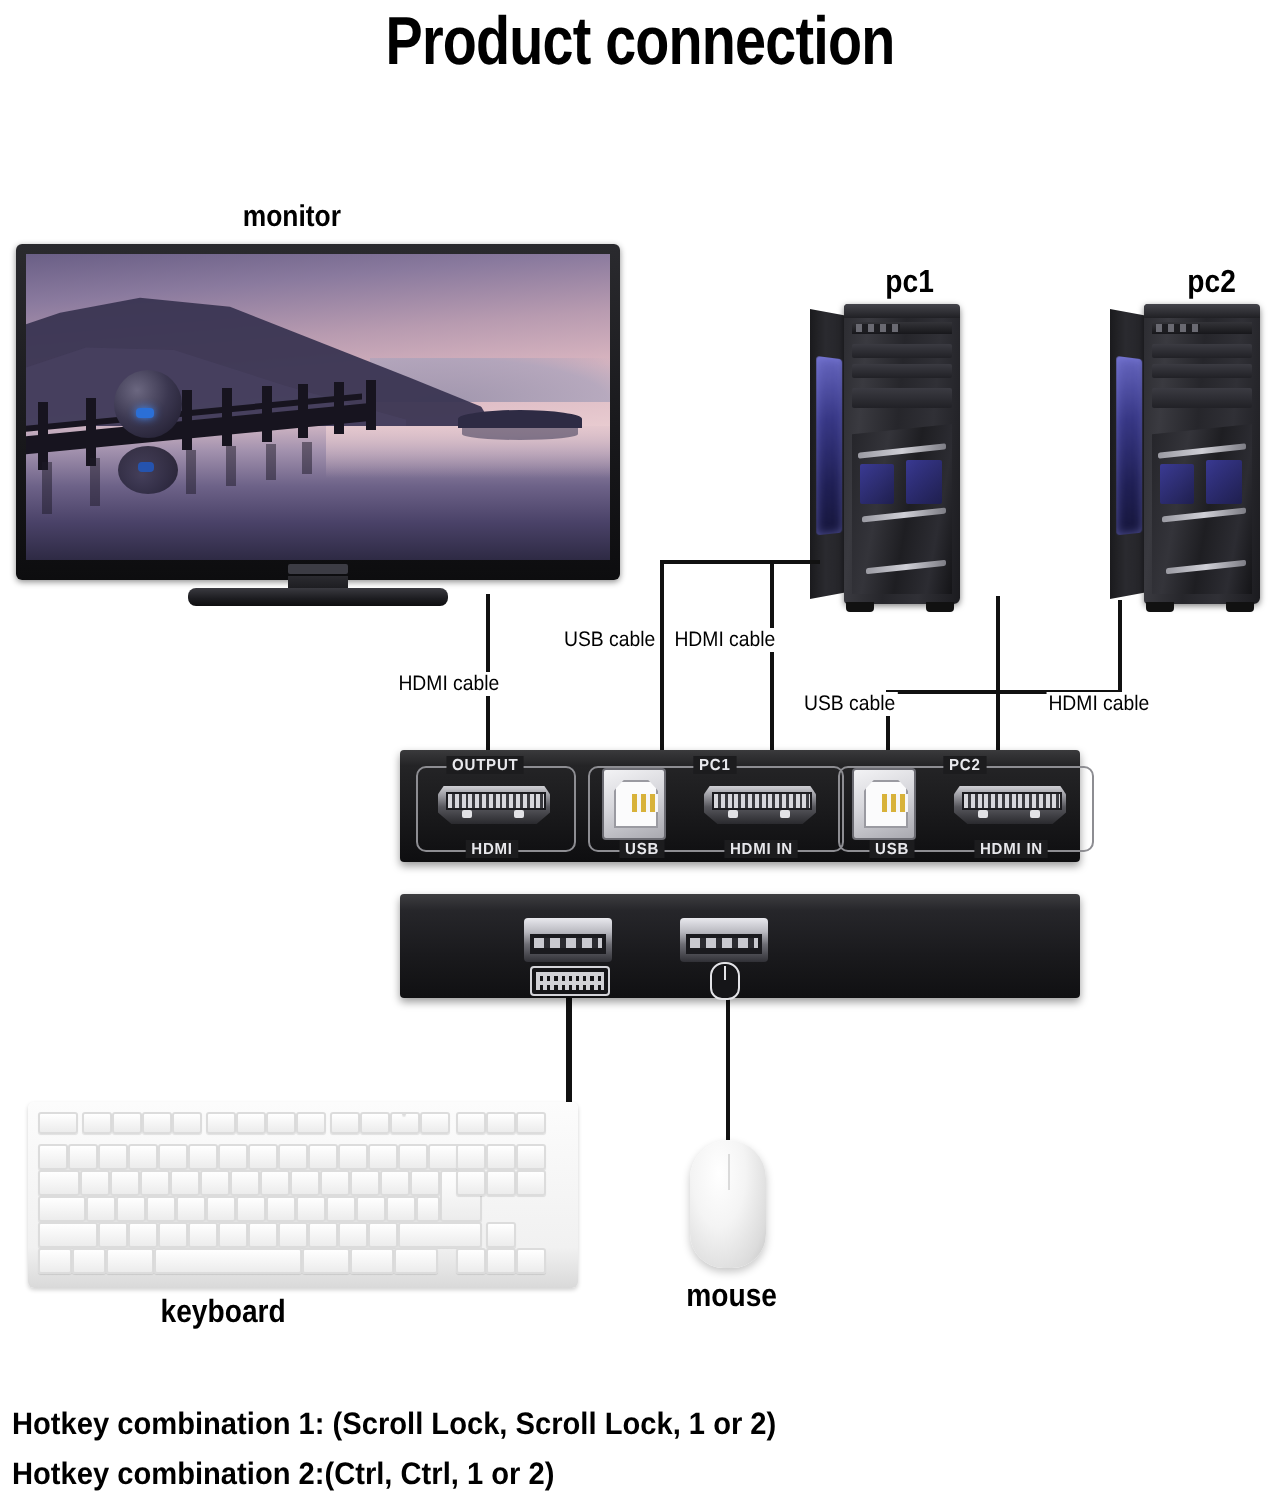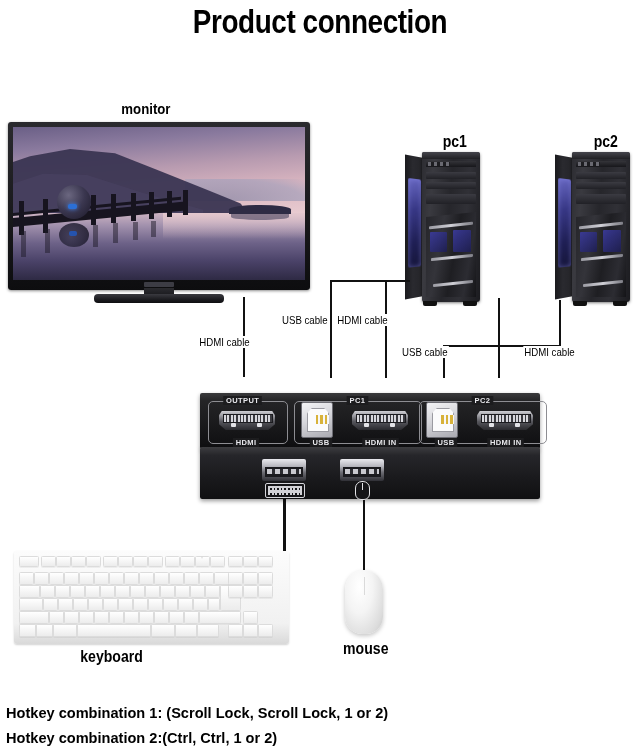--- a/index.html
+++ b/index.html
@@ -120,21 +120,21 @@
   .pc-grill{position:absolute;left:21px;top:60px;width:50px;height:85px;
       background:linear-gradient(100deg,#25252a 0%,#34343a 30%,#1e1e22 55%,#2c2c32 80%,#141417 100%);
       clip-path:polygon(0 6%,100% 0,100% 100%,0 100%);}
   .accent{position:absolute;background:linear-gradient(90deg,#9a9aa2,#cfcfd6,#7d7d85);
       height:3px;transform:skewY(-6deg);border-radius:1px;}
   .vent{position:absolute;background:linear-gradient(135deg,#3c3ca0,#1d1d52);
       border-radius:1px;opacity:.88;}
   .pc-foot{position:absolute;bottom:-4px;height:5px;background:#111;border-radius:0 0 2px 2px;}
 
   
-  #kvm-back{position:absolute;left:200px;top:393px;width:340px;height:56px;
+  #kvm-back{position:absolute;left:200px;top:375px;width:340px;height:56px;
       background:linear-gradient(180deg,#3a3a3c 0%,#242426 14%,#1a1a1c 55%,#0e0e10 100%);
       border-radius:2px;box-shadow:0 2px 4px rgba(0,0,0,.4);}
   .portgroup{position:absolute;border:1px solid #8d8d92;border-radius:5px;}
   .grouplabel{position:absolute;font-size:8px;font-weight:bold;color:#e8e8ec;
       background:#1c1c1e;padding:0 3px;letter-spacing:.4px;white-space:nowrap;
       transform:scaleX(.94);}
   
   .hdmi{position:absolute;width:56px;height:19px;
       background:linear-gradient(180deg,#cfcfd4 0%,#9b9ba1 25%,#57575d 55%,#2a2a2e 100%);
       clip-path:polygon(5% 0,95% 0,100% 22%,100% 70%,88% 100%,12% 100%,0 70%,0 22%);}

